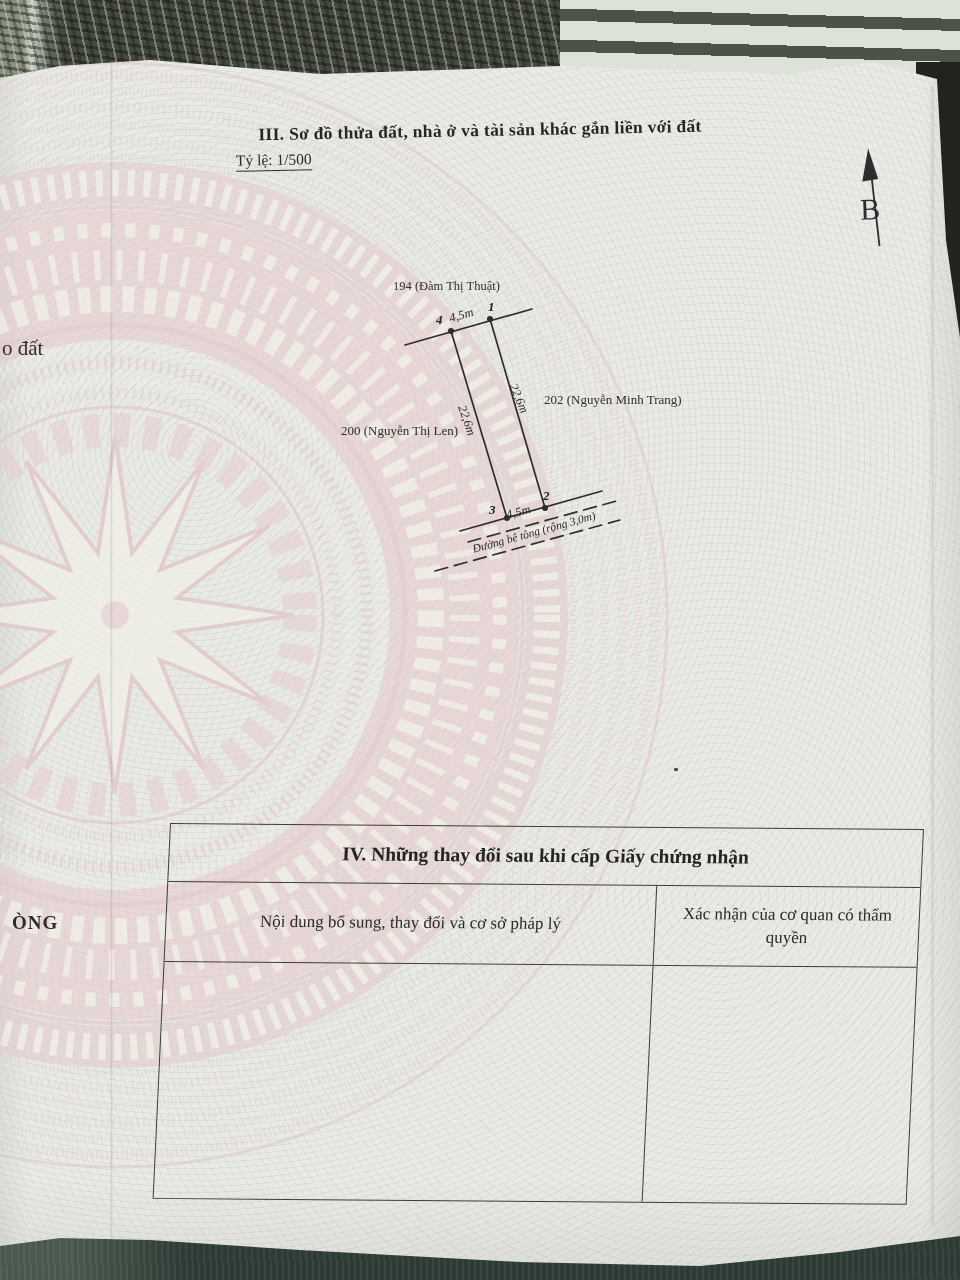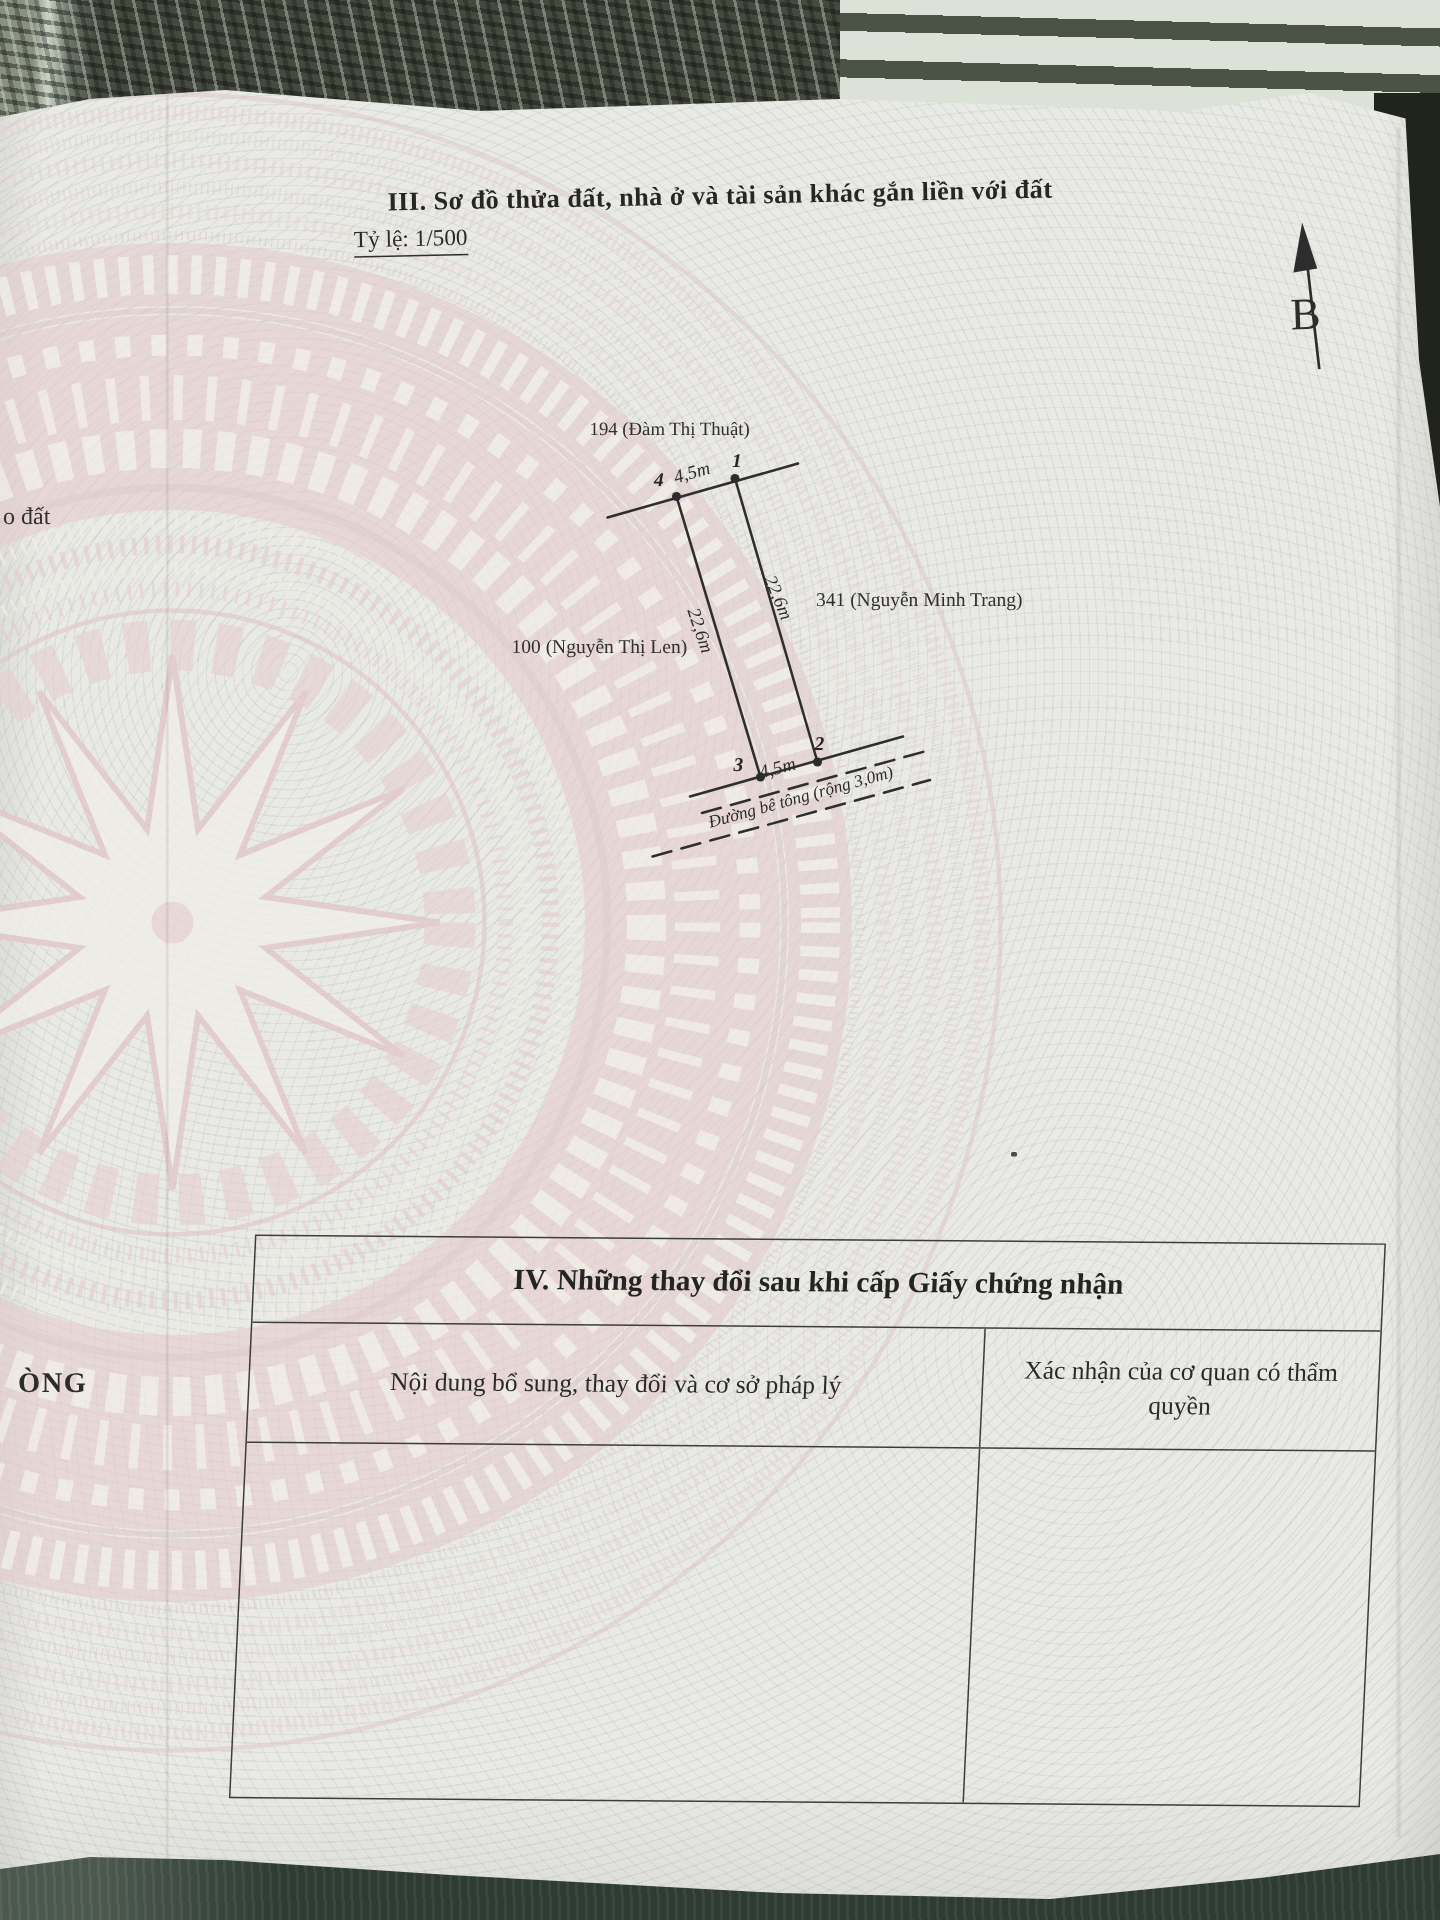--- a/index.html
+++ b/index.html
@@ -37,21 +37,21 @@
   .crease-right{position:absolute;left:930px;top:85px;width:5px;height:1140px;
     background:linear-gradient(90deg, rgba(0,0,0,0), rgba(80,78,72,.12), rgba(0,0,0,0));}
   .drum{position:absolute;left:-455px;top:45px;opacity:.8;}
 
   
   .abs{position:absolute;white-space:nowrap;}
   .sec3-heading{left:150px;top:120px;width:660px;text-align:center;
     font-weight:bold;font-size:17.5px;letter-spacing:.3px;transform:rotate(-1.1deg);color:#262626;}
   .sec3-scale{left:236px;top:151px;font-size:15.5px;border-bottom:1.6px solid #2e2e2e;
     padding-bottom:1px;transform:rotate(-1.2deg);color:#2a2a2a;}
-  .frag-mid{left:2px;top:336px;font-size:16px;color:#303030;}
+  .frag-mid{left:2px;top:336px;font-size:21px;color:#303030;}
   .frag-low{left:12px;top:912px;font-size:19px;font-weight:bold;letter-spacing:1px;color:#2c2c2c;}
 
   .lbl{font-size:12.5px;color:#2f2f2f;}
   .lbl-194{left:393px;top:279px;}
   .lbl-200{left:341px;top:423px;font-size:13px;}
   .lbl-202{left:544px;top:392px;font-size:13px;}
   .corner{font-size:13px;font-style:italic;font-weight:bold;color:#262626;}
   .c4{left:436px;top:312px;} .c1{left:488px;top:299px;}
   .c3{left:489px;top:502px;} .c2{left:543px;top:488px;}
   .dim{font-size:12.5px;font-style:italic;color:#2b2b2b;}
@@ -140,22 +140,22 @@
       </g>
       <g fill="#2c2c2c">
         <circle cx="131" cy="69" r="3"></circle>
         <circle cx="170" cy="57" r="3"></circle>
         <circle cx="187" cy="256" r="3"></circle>
         <circle cx="225" cy="246" r="3"></circle>
       </g>
     </svg>
 
     <div class="abs lbl lbl-194">194 (Đàm Thị Thuật)</div>
-    <div class="abs lbl lbl-200">100 (Nguyễn Thị Len)</div>
-    <div class="abs lbl lbl-202">341 (Nguyễn Minh Trang)</div>
+    <div class="abs lbl lbl-200">200 (Nguyễn Thị Len)</div>
+    <div class="abs lbl lbl-202">202 (Nguyễn Minh Trang)</div>
 
     <div class="abs corner c4">4</div>
     <div class="abs corner c1">1</div>
     <div class="abs corner c3">3</div>
     <div class="abs corner c2">2</div>
 
     <div class="abs dim dim-top">4,5m</div>
     <div class="abs dim dim-left">22,6m</div>
     <div class="abs dim dim-right">22,6m</div>
     <div class="abs dim dim-bottom">4,5m</div>

